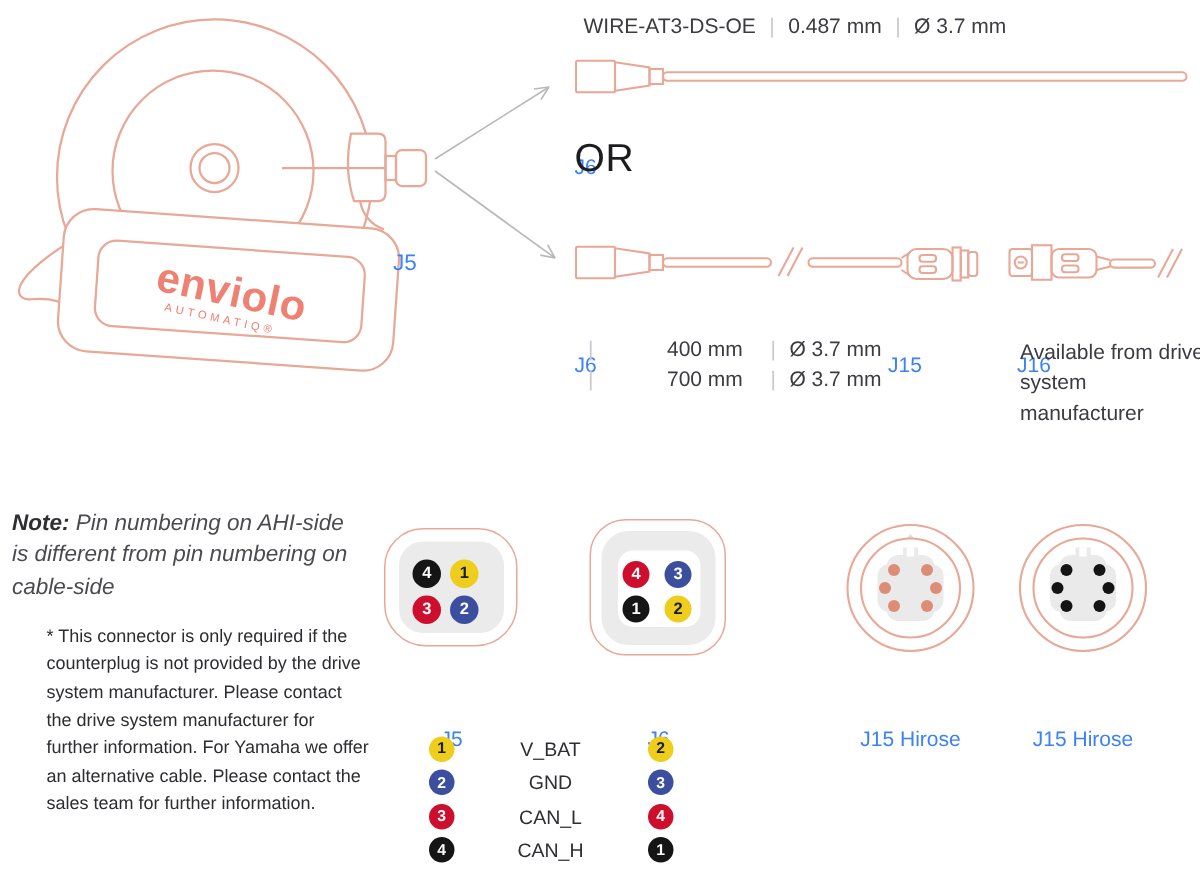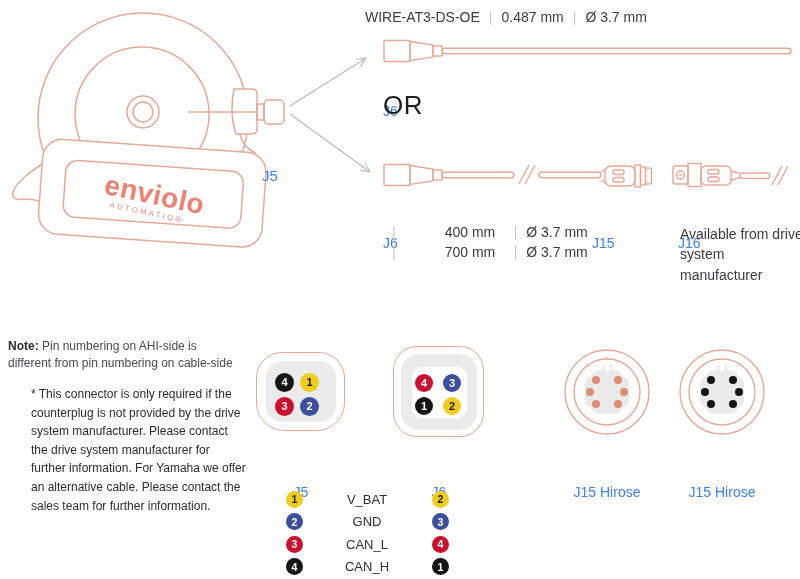--- a/index.html
+++ b/index.html
@@ -8,21 +8,21 @@
   .abs{position:absolute;}
 
   
   .spec-row{display:flex;align-items:center;font-size:14px;color:#3b3b41;white-space:nowrap;}
   .spec-name{display:inline-block;}
   .spec-row .w-name{width:124px;}
   .spec-row .w-len{width:60px;margin-left:40px;}
   .sep{color:#c6c9cf;margin:0 9px;font-weight:400;}
   .conn-label{font-size:14px;color:#3b82f6;margin-top:36px;}
   .or-label{font-size:26px;color:#1d1d1f;font-weight:500;letter-spacing:.5px;}
-  .note-head{font-size:12px;color:#4a4a50;line-height:1.42;}
+  .note-head{font-size:15px;color:#4a4a50;line-height:1.42;font-style:italic;}
   .note-head b{color:#2f2f33;}
   .footnote{font-size:12px;color:#2d2d31;line-height:1.55;margin-top:13px;}
   .avail{font-size:14px;color:#3b3b41;line-height:1.45;}
   .center{text-align:center;}
 
   
   .face-outer{position:absolute;background:#fff;border:1.5px solid #e8a897;}
   .face-gray{position:absolute;background:#ebebeb;}
   .face-white{position:absolute;background:#fff;}
   .pin{position:absolute;border-radius:50%;display:flex;align-items:center;justify-content:center;
@@ -77,21 +77,21 @@
 
   <svg class="abs" style="left:286px;top:48px;" width="92" height="132" viewBox="0 0 92 132">
     <g fill="none" stroke="#b8b8b8" stroke-width="1.1">
       <path d="M 4 58 L 80 10"></path>
       <path d="M 80 10 L 70 11.3 M 80 10 L 74.6 18.4"></path>
       <path d="M 4 66 L 84 124"></path>
       <path d="M 84 124 L 79.1 115.2 M 84 124 L 74.2 122.1"></path>
     </g>
   </svg>
 
-  <div class="abs spec-row" style="left:365px;top:9px;justify-content:center;">
+  <div class="abs spec-row" style="left:389px;top:9px;justify-content:center;">
     <span class="spec-name">WIRE-AT3-DS-OE</span>
     <span class="sep">|</span>
     <span>0.487 mm</span>
     <span class="sep">|</span>
     <span>Ø 3.7 mm</span>
   </div>
 
   <svg class="abs" style="left:383px;top:38px;" width="410" height="26" viewBox="0 0 410 26">
     <g fill="none" stroke="#e8a897" stroke-width="1.4">
       <rect x="1" y="2.5" width="26" height="21" rx="1"></rect>

